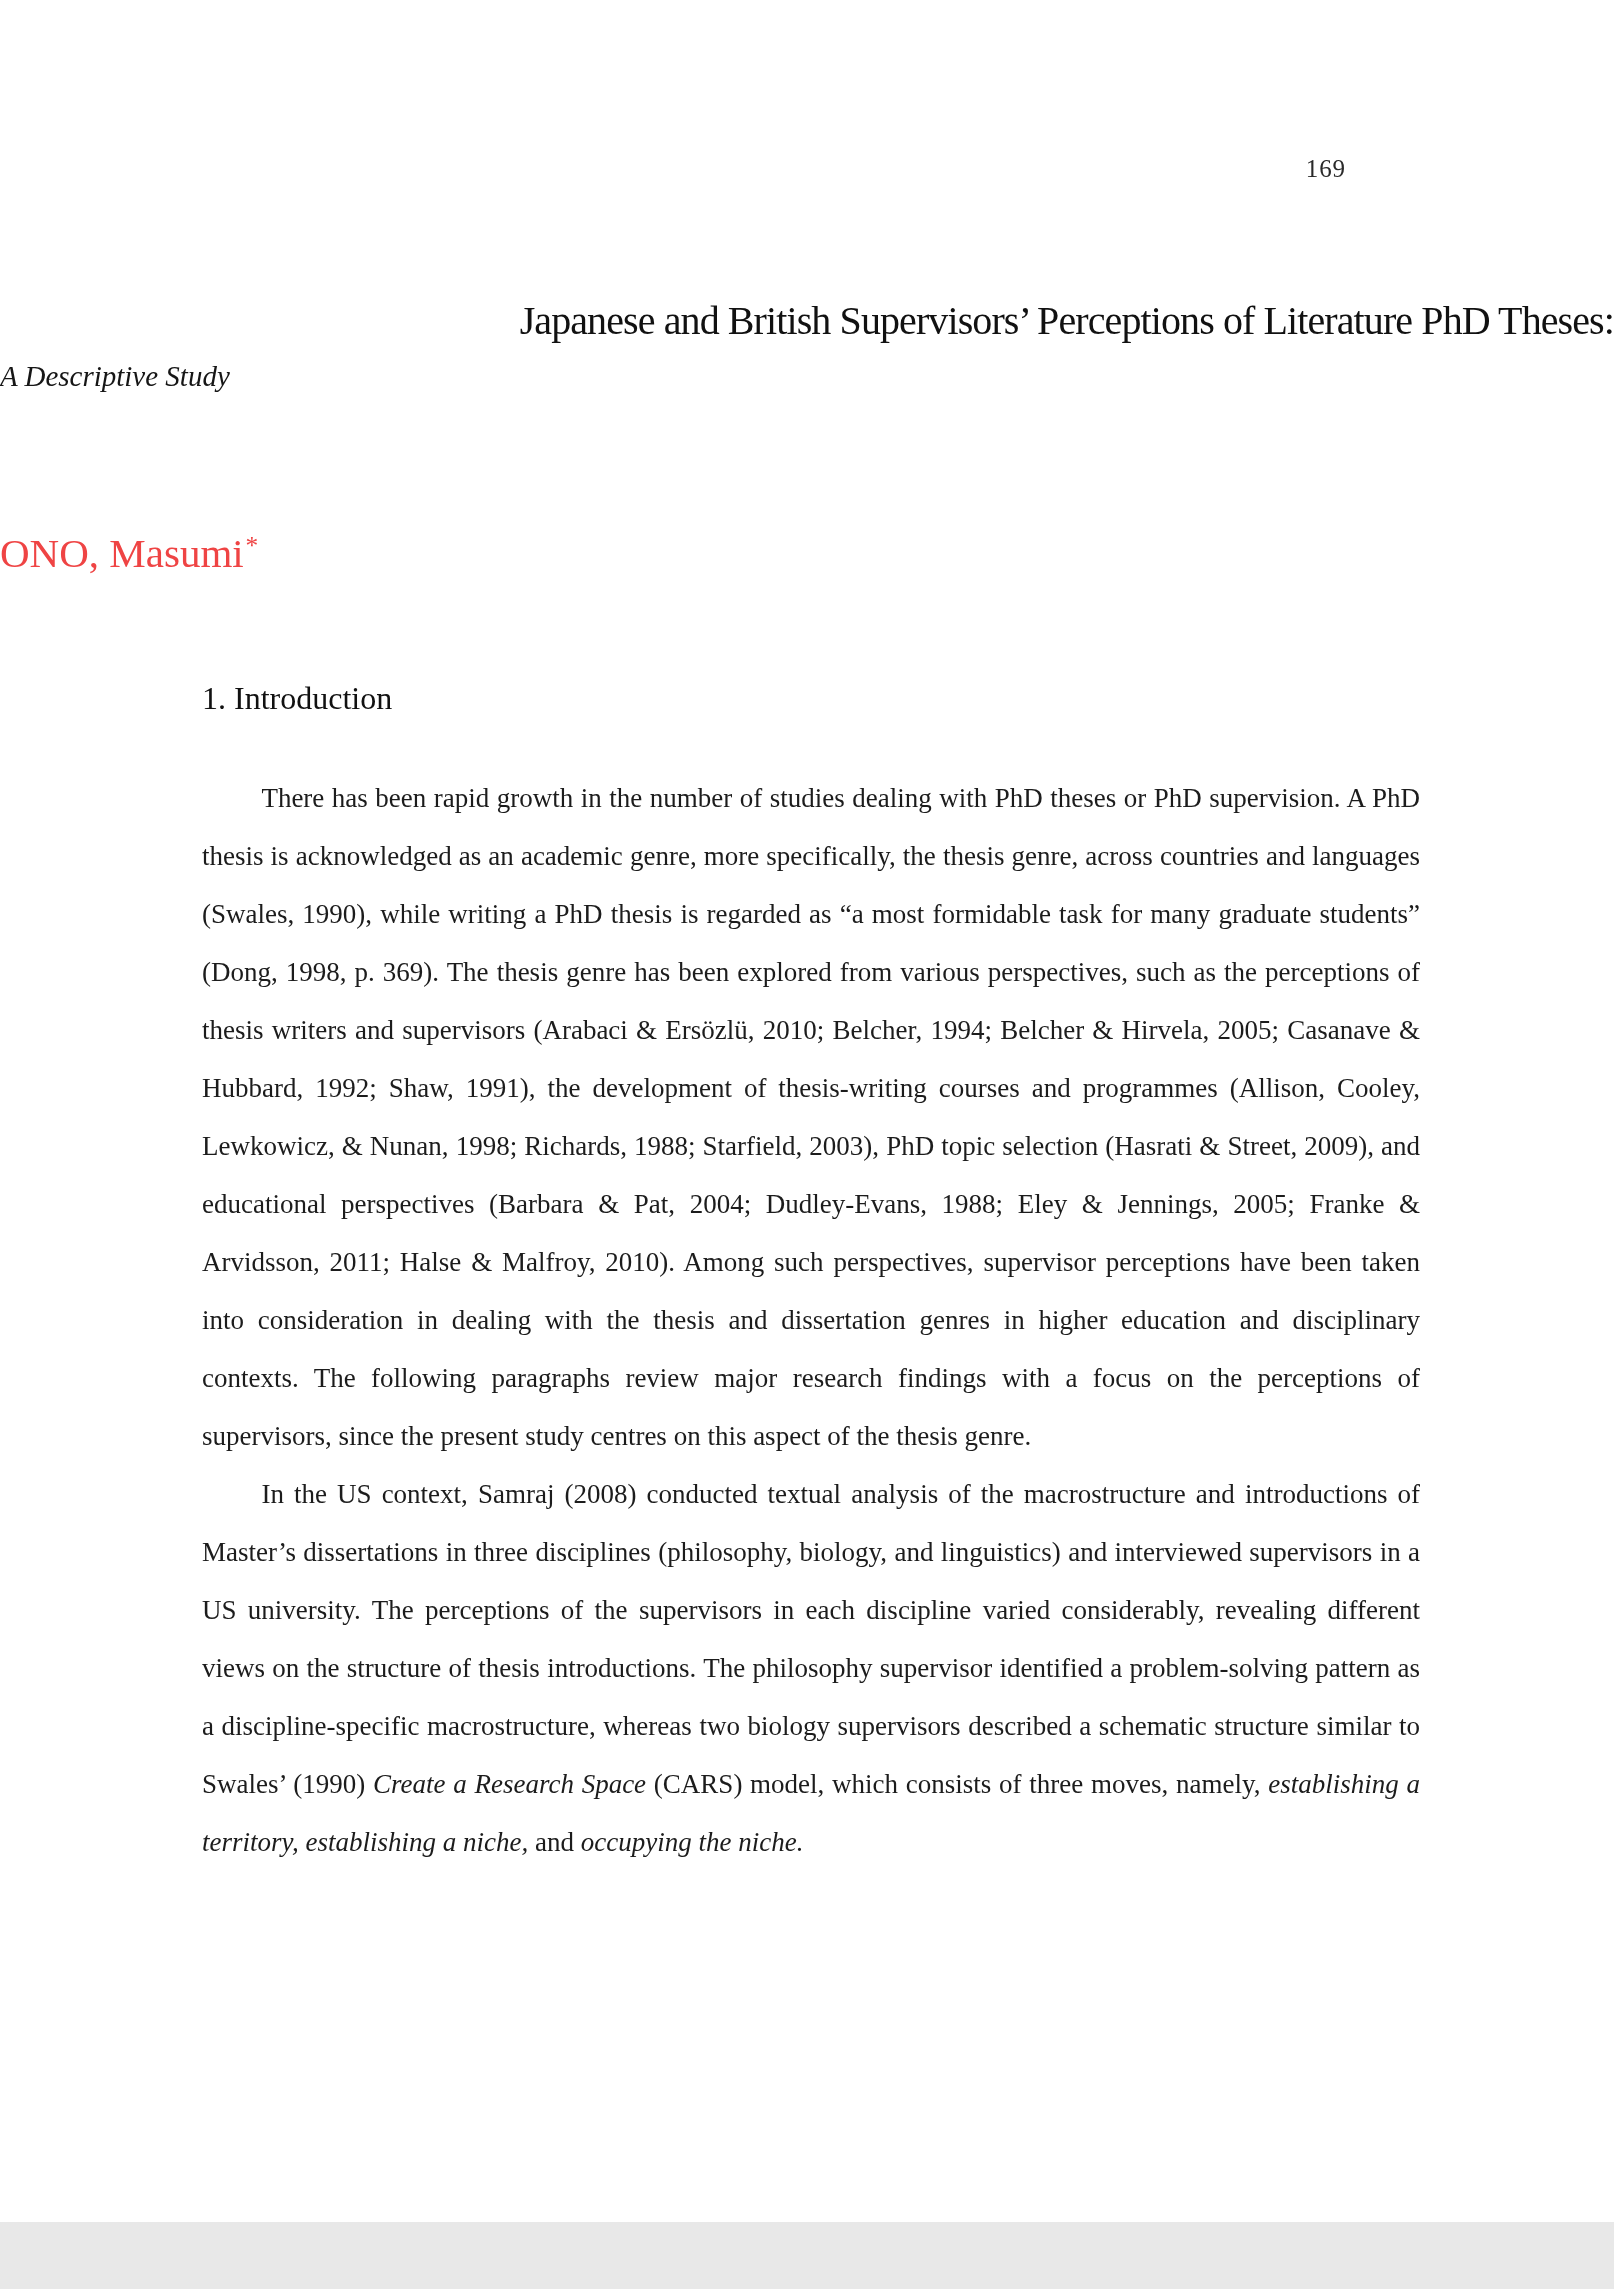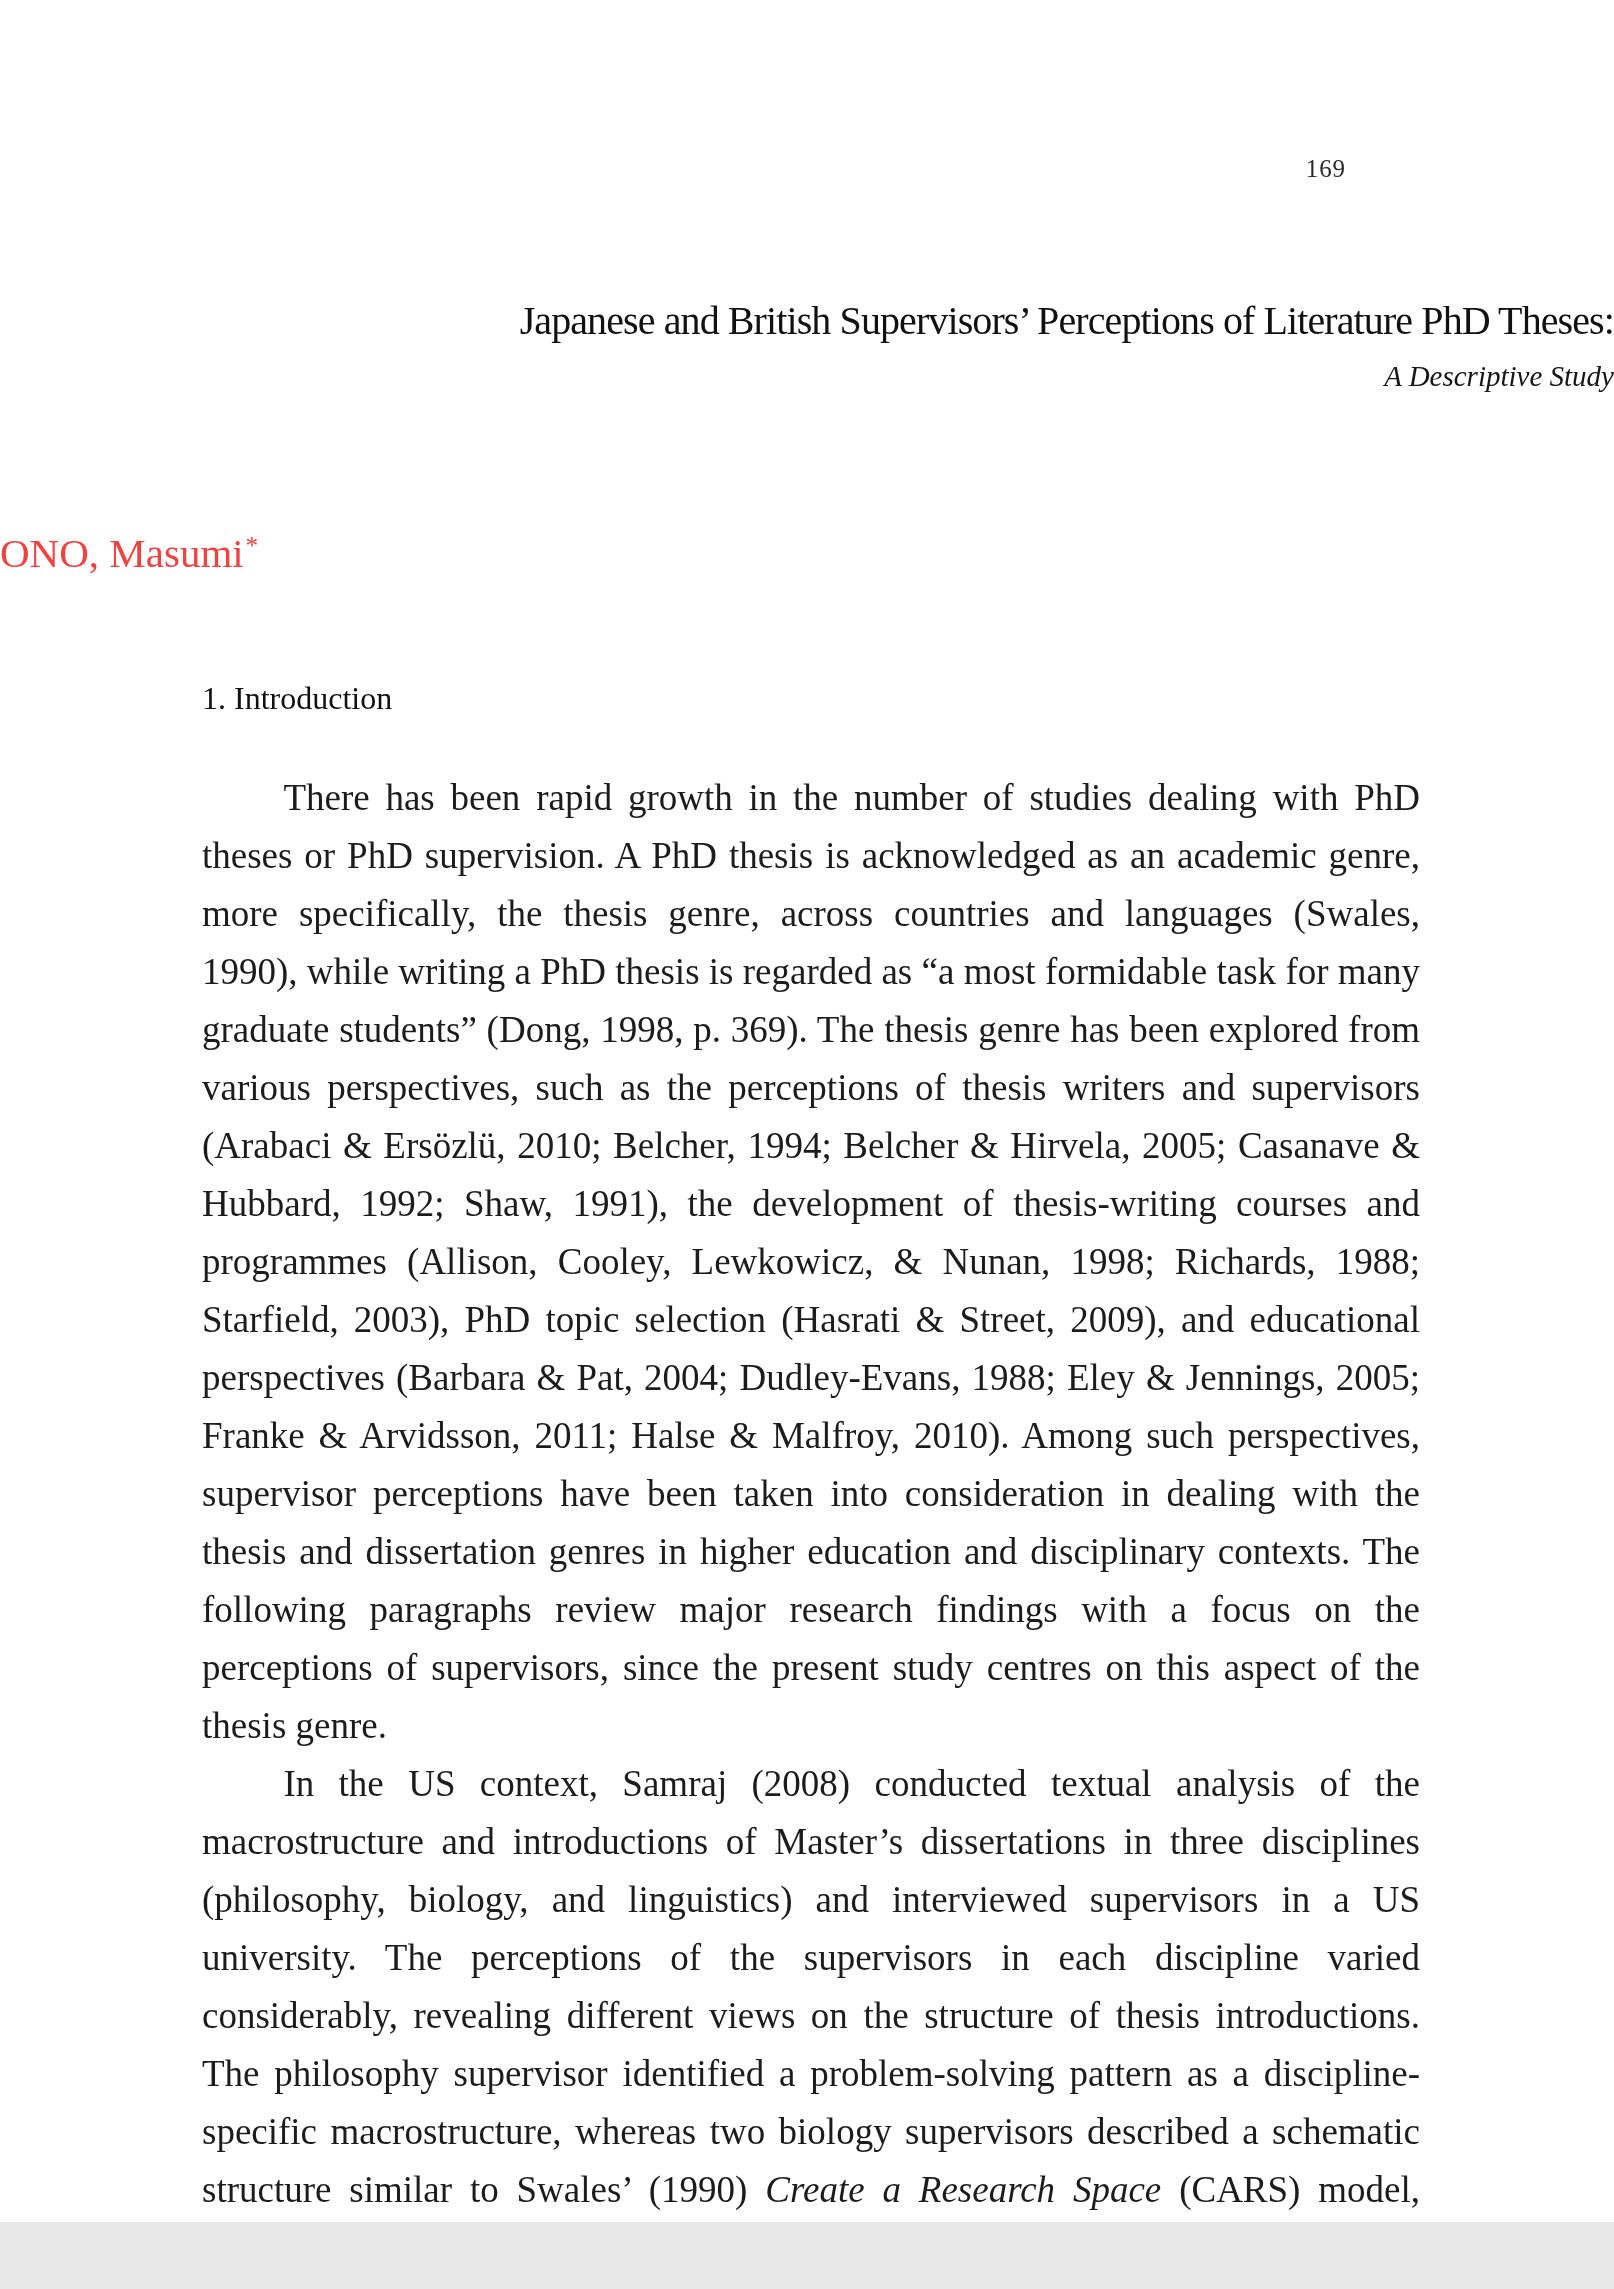--- a/index.html
+++ b/index.html
@@ -31,21 +31,21 @@
     margin: 0;
     text-align: right;
     font-size: 40px;
     font-weight: normal;
     letter-spacing: -0.9px;
     line-height: 48px;
     color: #111111;
   }
   .doc-subtitle {
     margin: 13px 0 0 0;
-    text-align: right;
+    text-align: left;
     font-size: 29px;
     font-style: italic;
     font-weight: normal;
     line-height: 37px;
     color: #161616;
   }
   .author-line {
     margin-top: 124px;
     padding-right: 332px;
     font-size: 41px;
@@ -64,21 +64,21 @@
     font-weight: normal;
     line-height: 42px;
     color: #111111;
   }
   .body-text {
     margin-top: 50px;
     padding: 0 194px 0 202px;
   }
   .body-text p {
     margin: 0;
-    font-size: 37px;
+    font-size: 27px;
     line-height: 58px;
     text-align: justify;
     text-indent: 2.2em;
     color: #1c1c1c;
   }
   .italic {
     font-style: italic;
   }
 </style>
 </head>

